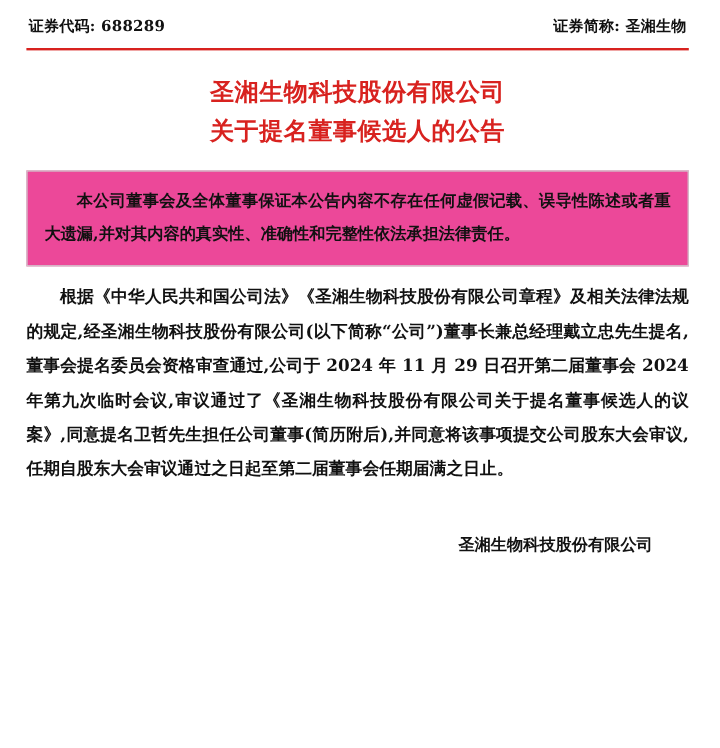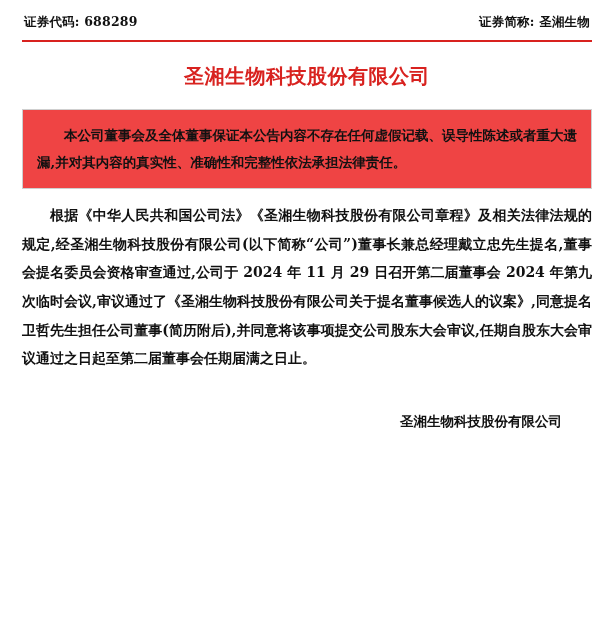--- a/index.html
+++ b/index.html
@@ -12,21 +12,21 @@
     background: #ffffff;
     font-family: "DejaVu Serif", "Liberation Serif", serif;
     color: #111111;
     overflow: hidden;
   }
   .page {
     position: relative;
     width: 600px;
     height: 443px;
     box-sizing: border-box;
-    padding: 14px 8px 10px 22px;
+    padding: 14px 26px 10px 22px;
   }
 
   
   .header-row {
     display: flex;
     justify-content: space-between;
     align-items: flex-start;
     font-size: 12.5px;
     font-weight: bold;
     letter-spacing: 0.2px;
@@ -59,21 +59,21 @@
     letter-spacing: 0.5px;
   }
   .title-line {
     display: block;
   }
 
   
   .disclaimer {
     margin-top: 16px;
     border: 1px solid #cfcfcf;
-    background: #ef4444;
+    background: #ec4899;
     padding: 12px 14px 12px 14px;
     font-size: 13.5px;
     line-height: 2.0;
     text-align: justify;
     text-indent: 2em;
     color: #111;
     font-weight: bold;
   }
 
   
@@ -120,20 +120,21 @@
     <div class="header-cell">
       <span class="label">证券简称:</span>
       <span class="value">圣湘生物</span>
     </div>
   </div>
 
   <div class="header-rule"></div>
 
   <div class="title-block">
     <span class="title-line">圣湘生物科技股份有限公司</span>
+    <span class="title-line">关于提名董事候选人的公告</span>
   </div>
 
   <div class="disclaimer">本公司董事会及全体董事保证本公告内容不存在任何虚假记载、误导性陈述或者重大遗漏,并对其内容的真实性、准确性和完整性依法承担法律责任。</div>
 
   <div class="body-block">
     <p class="body-para">根据《中华人民共和国公司法》《圣湘生物科技股份有限公司章程》及相关法律法规的规定,经圣湘生物科技股份有限公司(以下简称“公司”)董事长兼总经理戴立忠先生提名,董事会提名委员会资格审查通过,公司于 2024 年 11 月 29 日召开第二届董事会 2024 年第九次临时会议,审议通过了《圣湘生物科技股份有限公司关于提名董事候选人的议案》,同意提名卫哲先生担任公司董事(简历附后),并同意将该事项提交公司股东大会审议,任期自股东大会审议通过之日起至第二届董事会任期届满之日止。</p>
   </div>
 
   <div class="signature">
     <span class="sig-line">圣湘生物科技股份有限公司</span>

